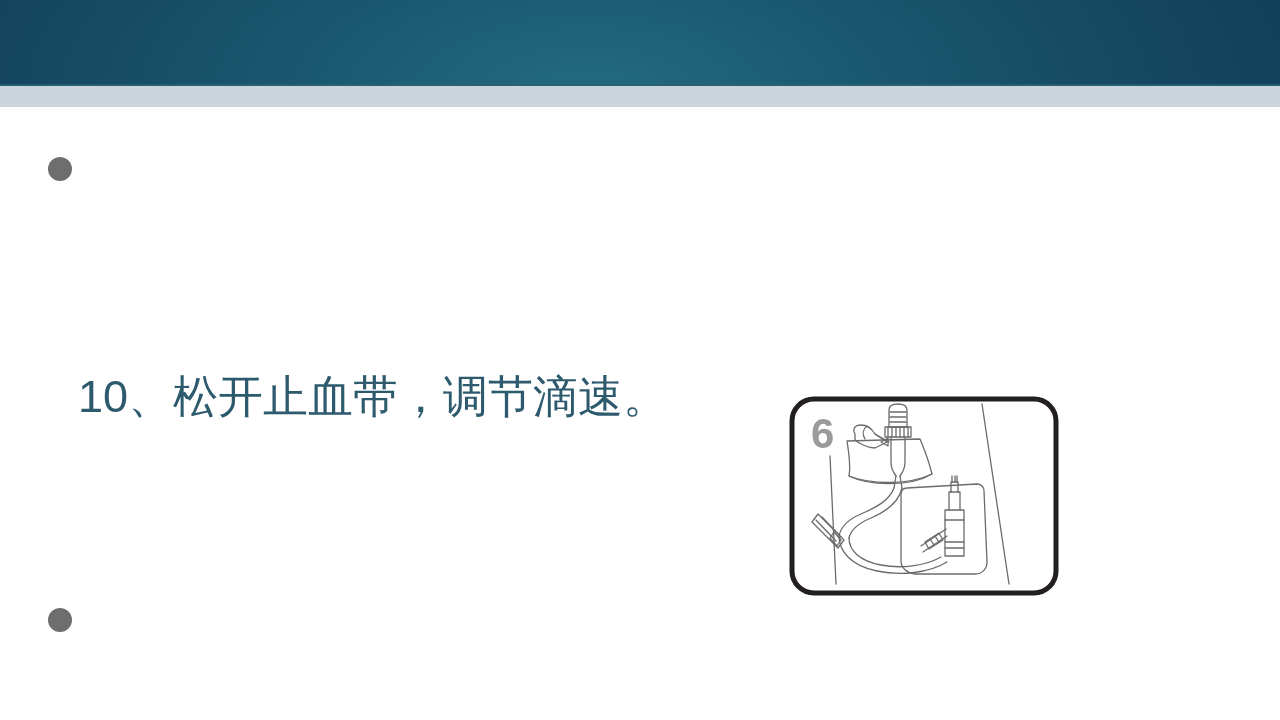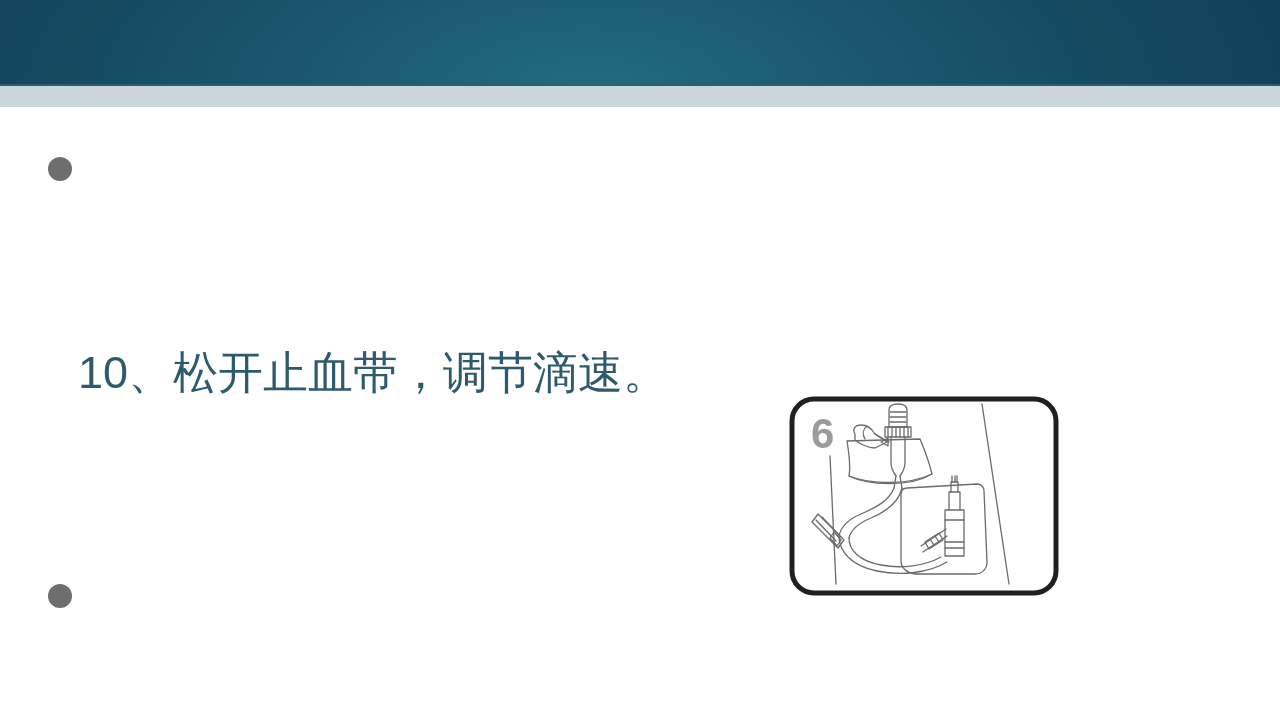--- a/index.html
+++ b/index.html
@@ -72,20 +72,21 @@
     position: absolute;
     left: 4px;
     top: 22px;
     width: 24px;
     height: 24px;
     border-radius: 50%;
     background: #6e6e6e;
   }
   .para-text {
     display: block;
+    margin-top: 24px;
   }
 
   
   #illustration-card {
     position: absolute;
     left: 789px;
     top: 289px;
     width: 270px;
     height: 200px;
   }

